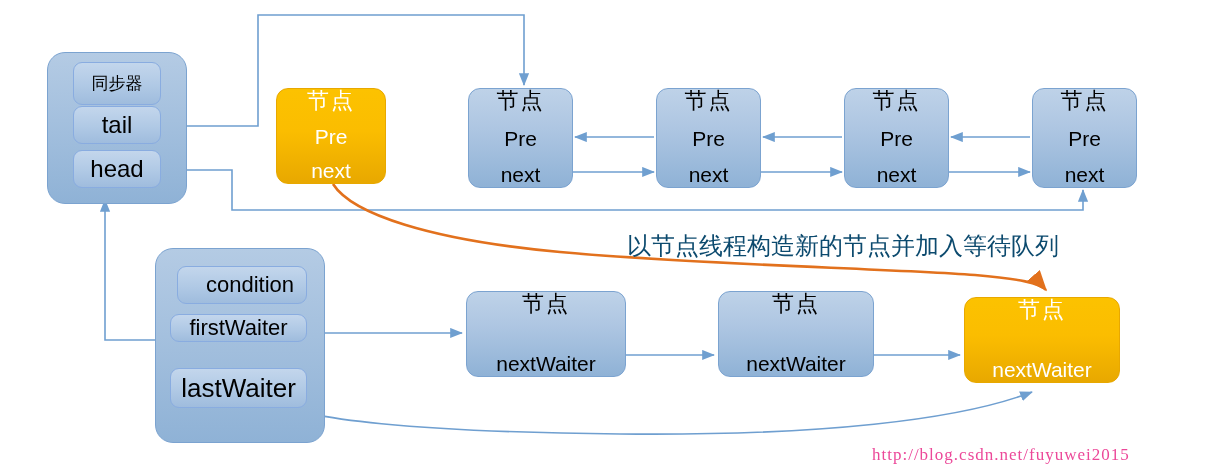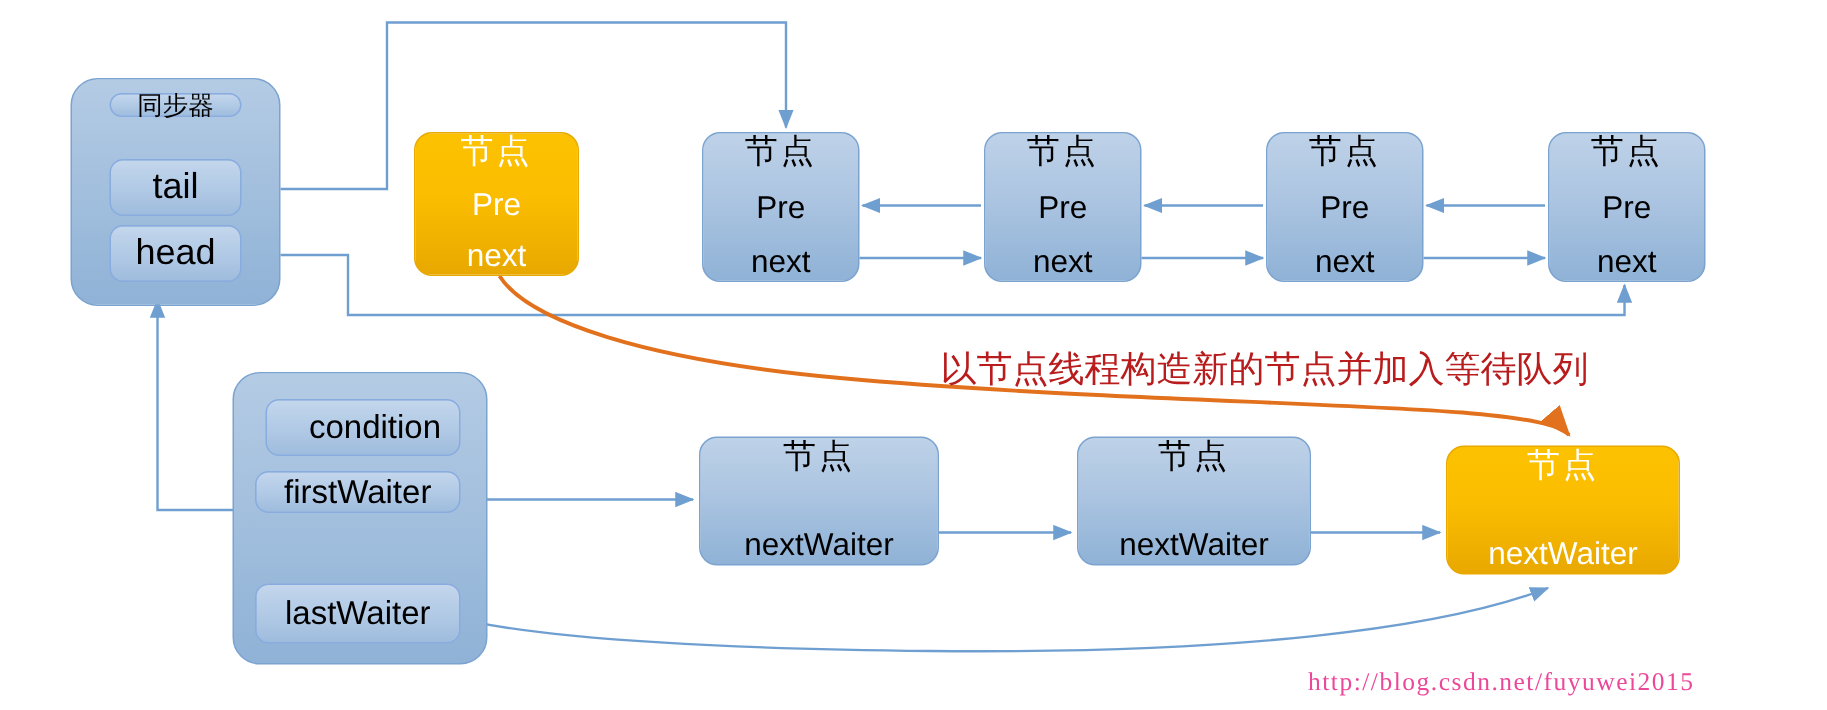--- a/index.html
+++ b/index.html
@@ -76,21 +76,21 @@
     letter-spacing: 2px;
   }
   .node .lat {
     font-size: 21px;
   }
 
   
   .annotation {
     position: absolute;
     font-size: 24px;
-    color: #b91c1c;
+    color: #0c4a6e;
     white-space: nowrap;
     letter-spacing: 0px;
   }
   .watermark {
     position: absolute;
     font-family: "Liberation Serif", "DejaVu Serif", serif;
     font-size: 17px;
     color: #ec4899;
     white-space: nowrap;
     letter-spacing: 1px;
@@ -130,21 +130,21 @@
     <line x1="306" y1="333" x2="462" y2="333" stroke="#6f9fd0" stroke-width="1.6" marker-end="url(#arrowBlue)"></line>
 
     <line x1="626" y1="355" x2="714" y2="355" stroke="#6f9fd0" stroke-width="1.6" marker-end="url(#arrowBlue)"></line>
     <line x1="874" y1="355" x2="960" y2="355" stroke="#6f9fd0" stroke-width="1.6" marker-end="url(#arrowBlue)"></line>
 
     <path d="M 272,400 C 300,420 420,432 620,434 C 820,436 960,420 1032,392" fill="none" stroke="#6f9fd0" stroke-width="1.6" marker-end="url(#arrowBlue)"></path>
   </svg>
 
   <div class="container-box" style="left:47px; top:52px; width:140px; height:152px;">
   </div>
-  <div class="pill cjk" style="left:73px; top:62px; width:88px; height:16px;text-align:right;">同步器</div>
+  <div class="pill cjk" style="left:73px; top:62px; width:88px; height:43px;text-align:right;">同步器</div>
   <div class="pill latin" style="left:73px; top:106px; width:88px; height:38px;">tail</div>
   <div class="pill latin" style="left:73px; top:150px; width:88px; height:38px;">head</div>
 
   <div class="node orange" style="left:276px; top:88px; width:110px; height:96px;">
     <div class="cjk">节点</div>
     <div class="lat">Pre</div>
     <div class="lat">next</div>
   </div>
 
   <div class="node blue" style="left:468px; top:88px; width:105px; height:100px;">
@@ -170,21 +170,21 @@
     <div class="lat">Pre</div>
     <div class="lat">next</div>
   </div>
 
   <div class="annotation" style="left:627px; top:230px;">以节点线程构造新的节点并加入等待队列</div>
 
   <div class="container-box" style="left:155px; top:248px; width:170px; height:195px;">
   </div>
   <div class="pill latin" style="left:177px; top:266px; width:130px; height:38px; font-size:22px;padding-left:16px;">condition</div>
   <div class="pill latin" style="left:170px; top:314px; width:137px; height:28px; font-size:22px;">firstWaiter</div>
-  <div class="pill latin" style="left:170px; top:368px; width:137px; height:40px; font-size:22px;margin-top:21px;">lastWaiter</div>
+  <div class="pill latin" style="left:170px; top:368px; width:137px; height:40px; font-size:26px;">lastWaiter</div>
 
   <div class="node blue" style="left:466px; top:291px; width:160px; height:86px;">
     <div class="cjk">节点</div>
     <div class="lat">nextWaiter</div>
   </div>
 
   <div class="node blue" style="left:718px; top:291px; width:156px; height:86px;">
     <div class="cjk">节点</div>
     <div class="lat">nextWaiter</div>
   </div>

